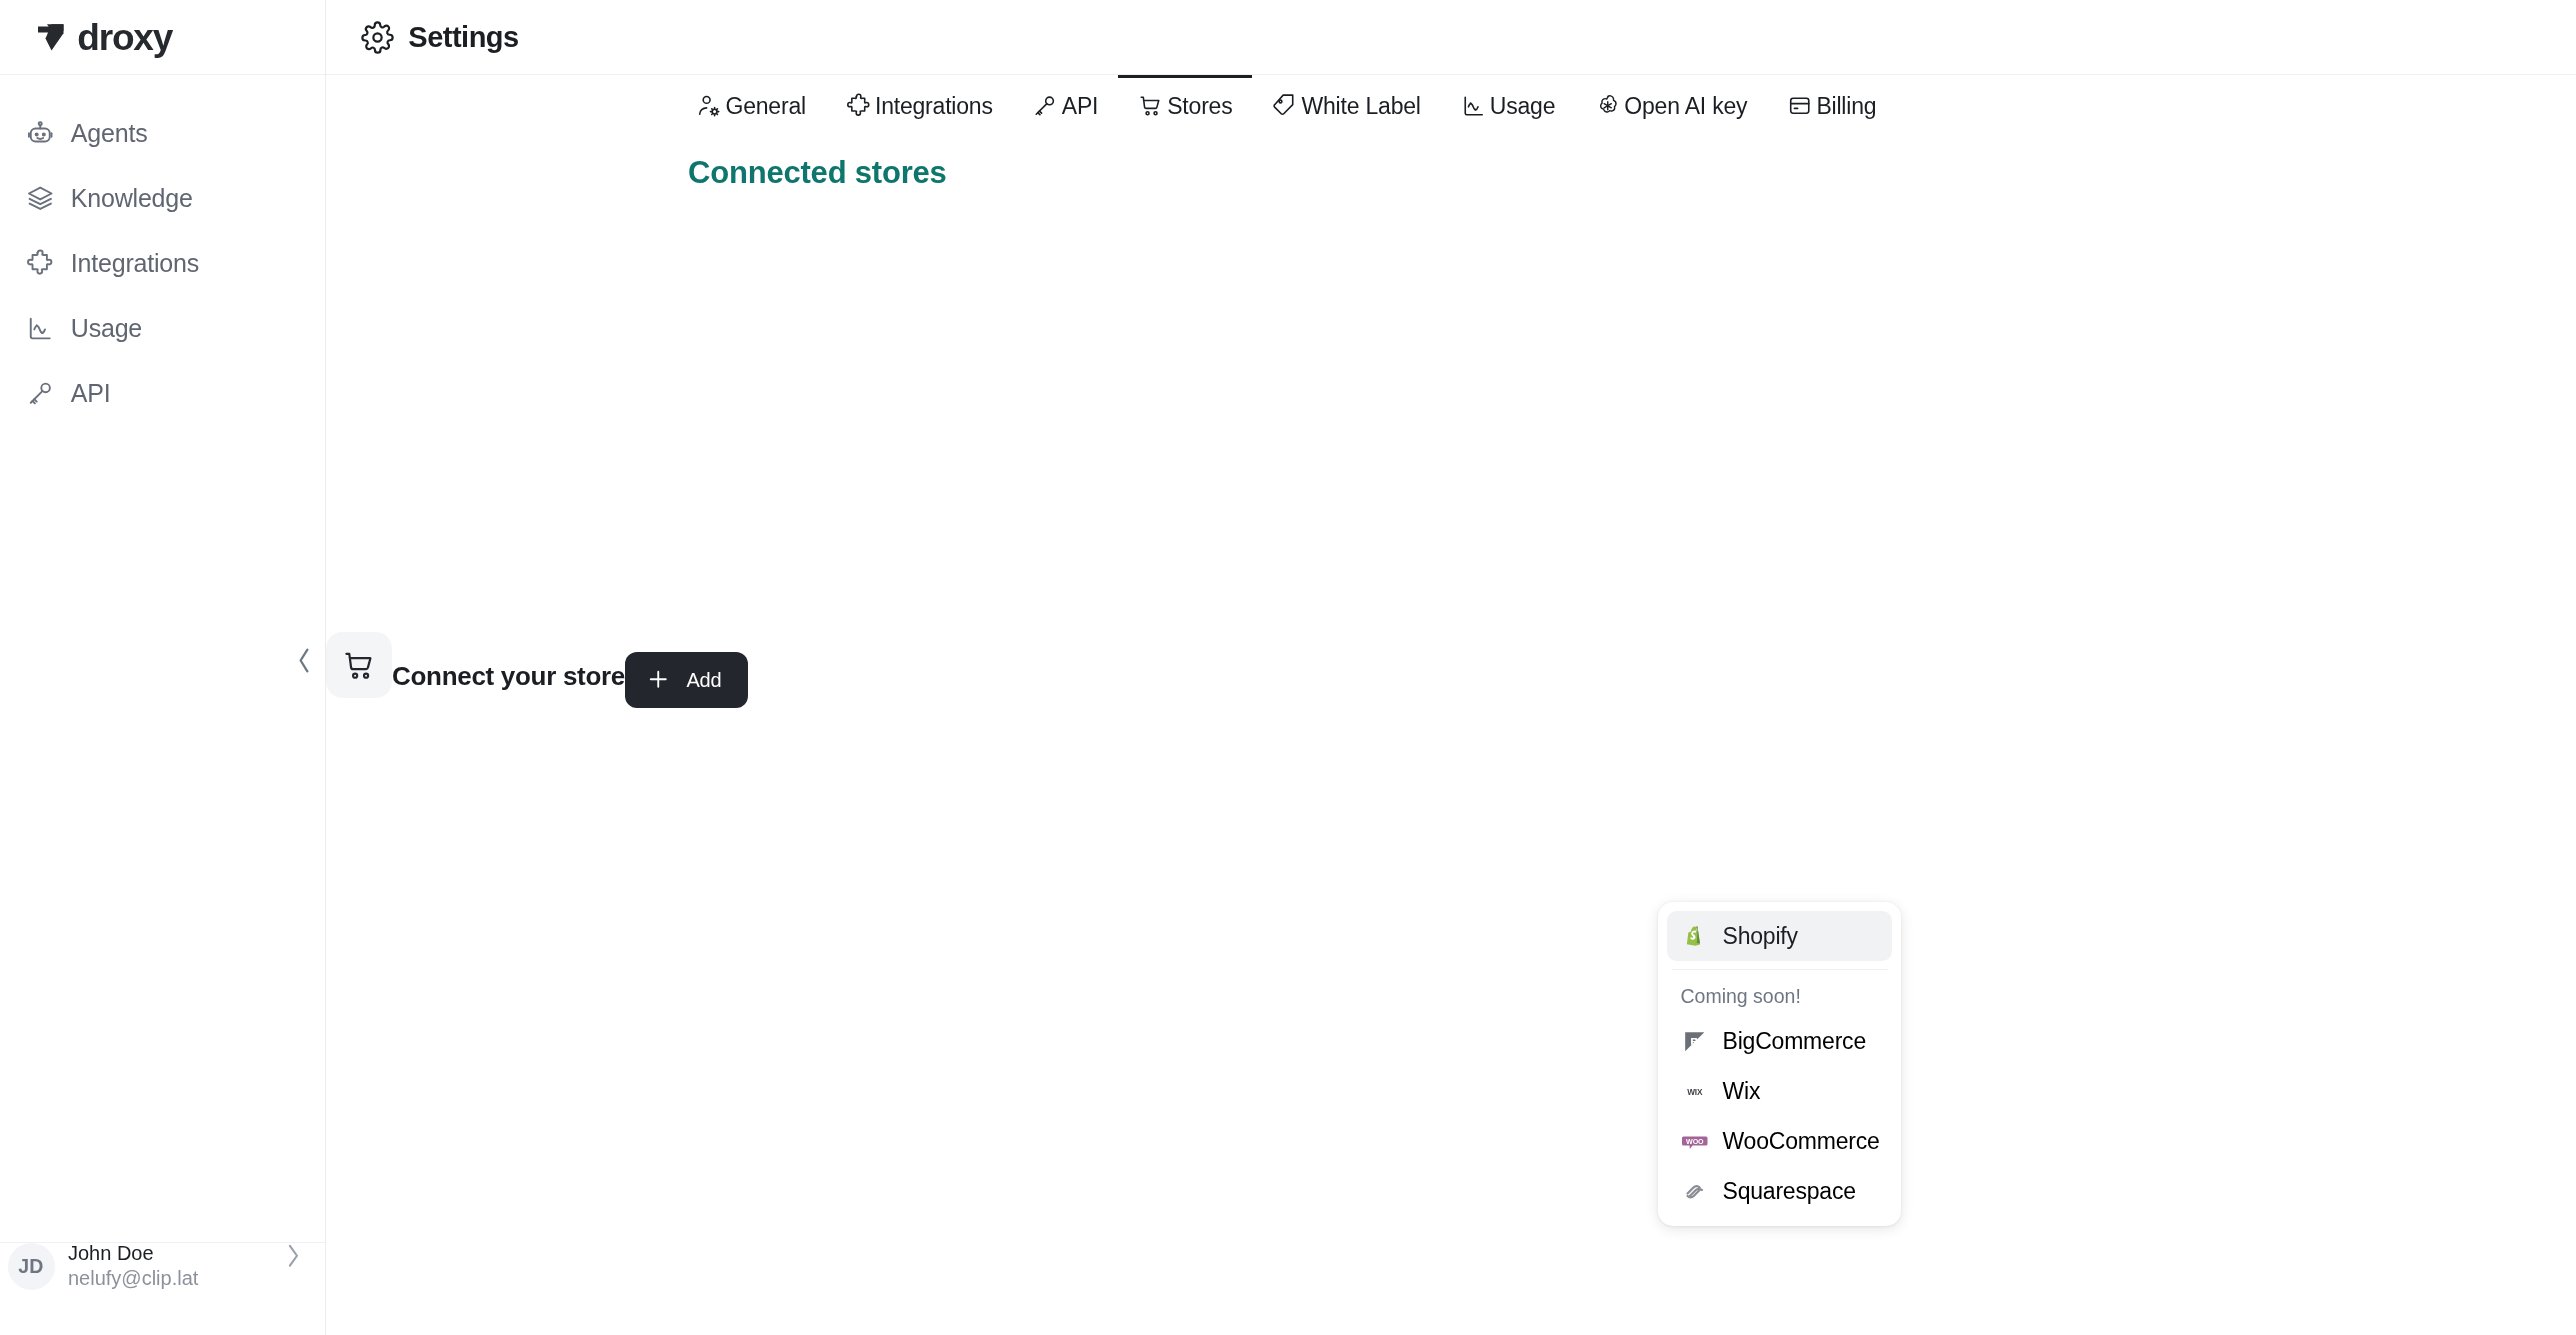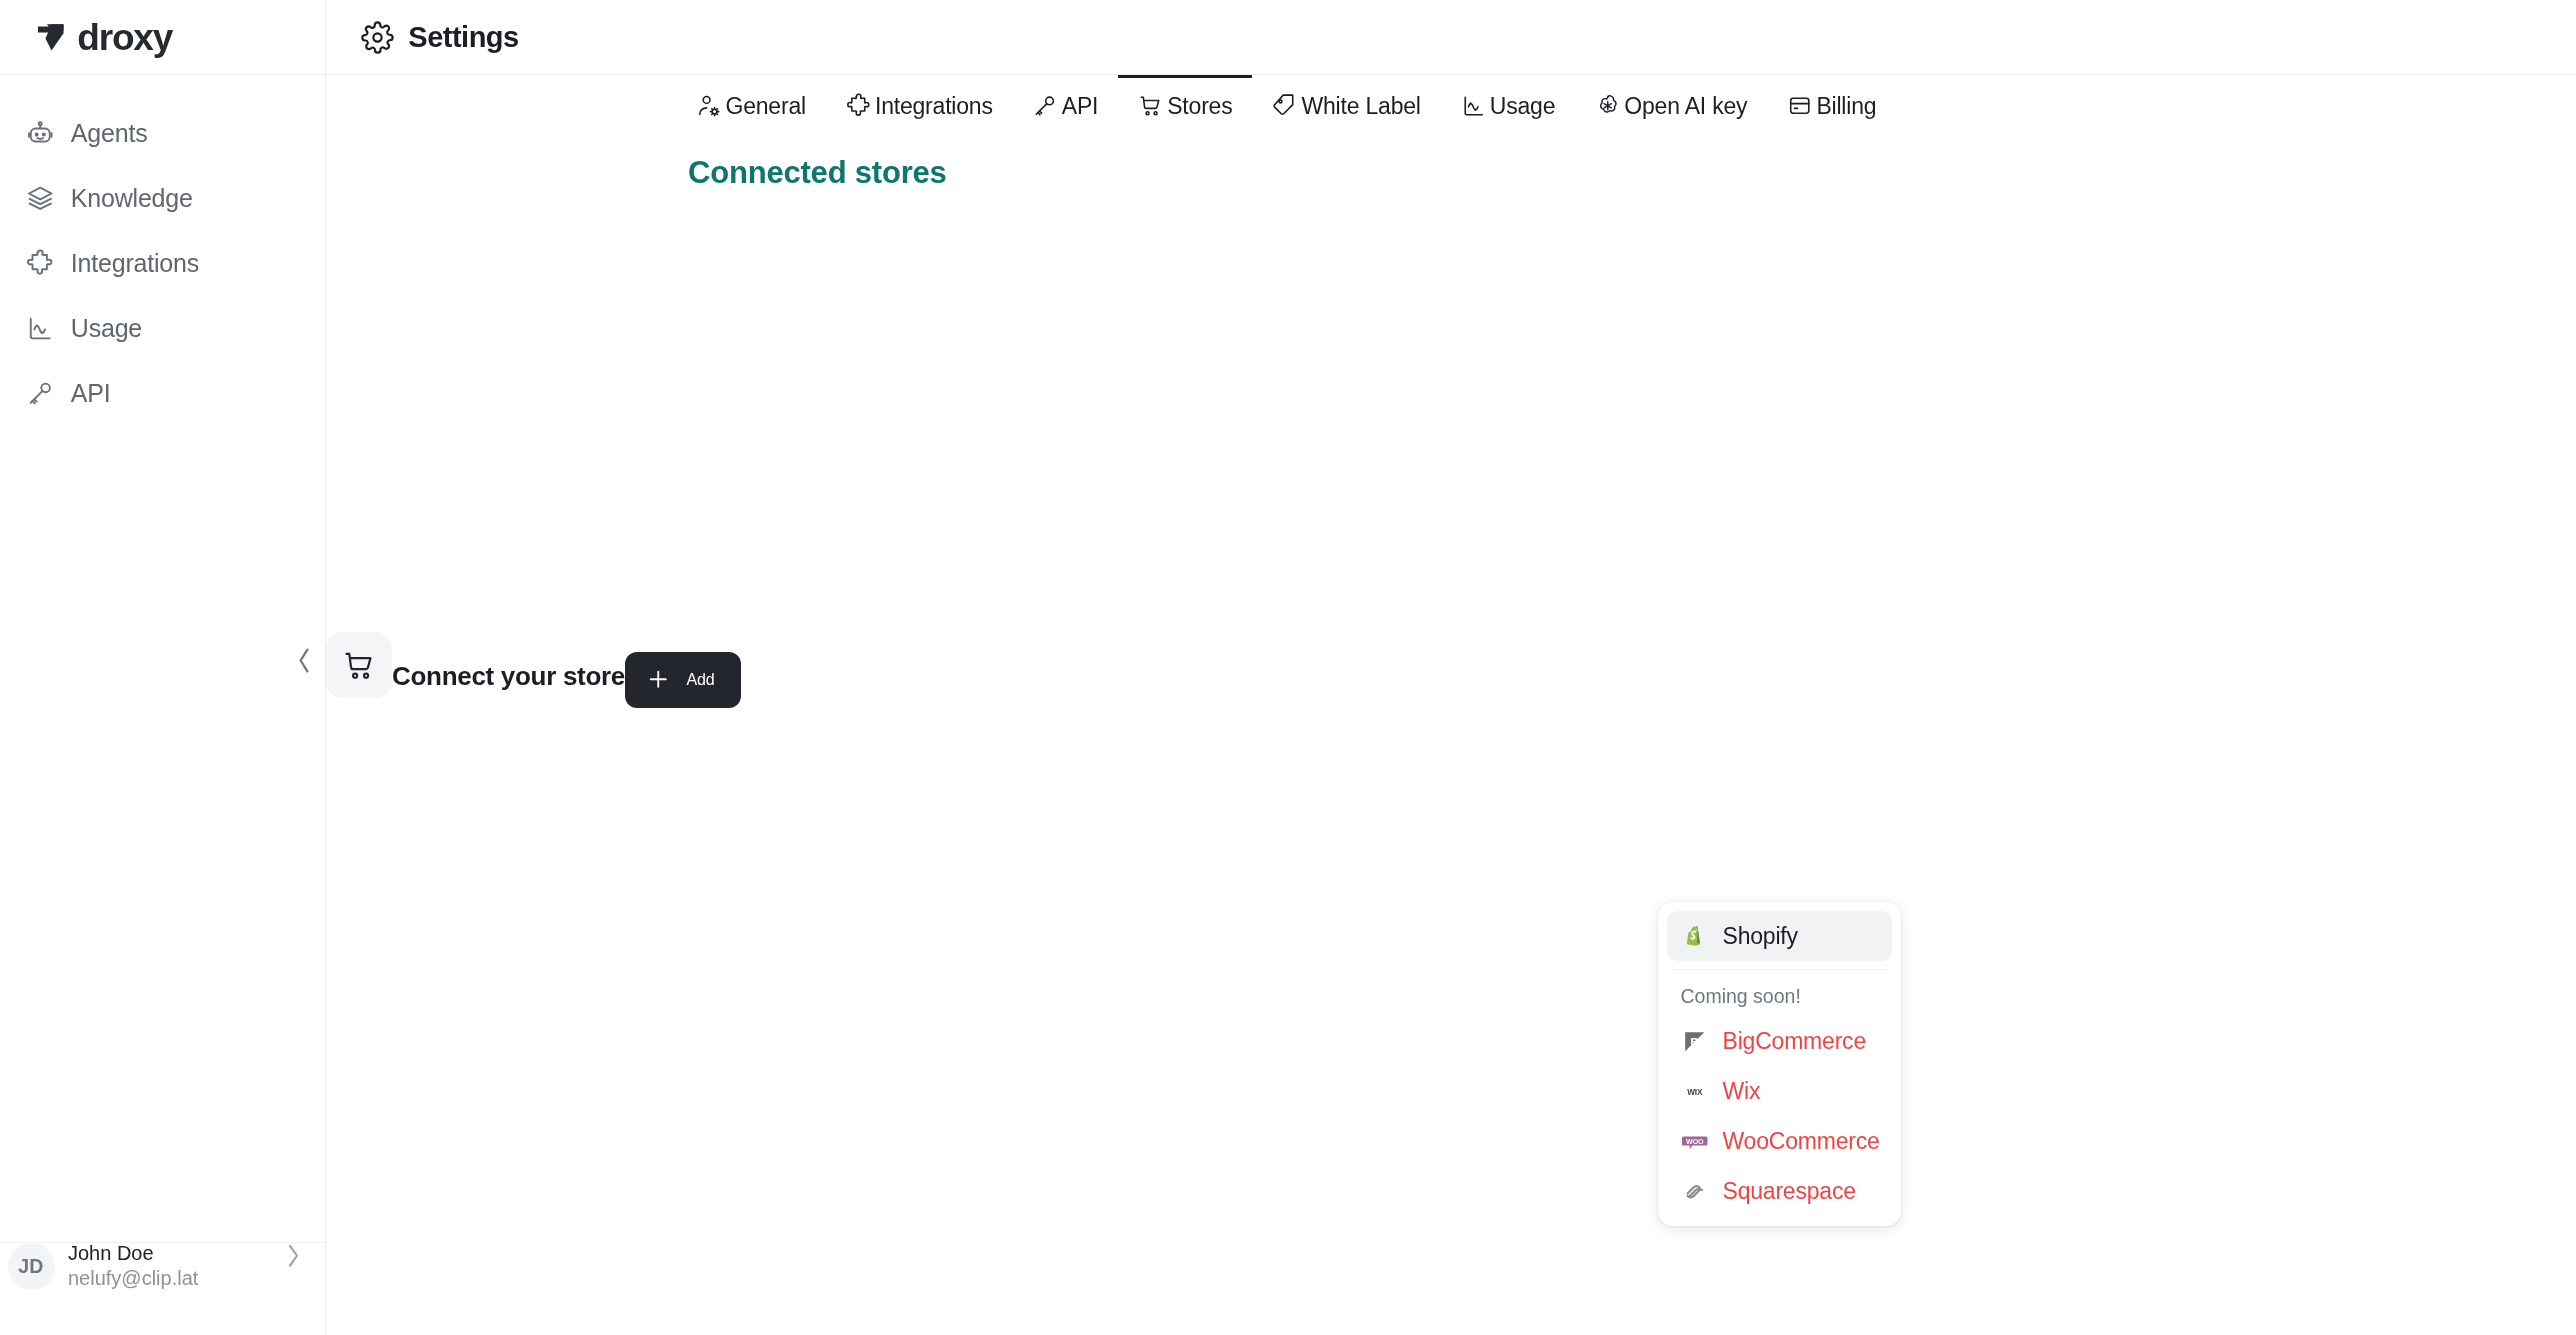--- a/index.html
+++ b/index.html
@@ -237,21 +237,21 @@
     color: #ffffff;
     border: none;
     border-radius: 12px;
     display: flex;
     align-items: center;
     gap: 16.5px;
     cursor: pointer;
     font-family: "Liberation Sans", sans-serif;
   }
   .add-plus { width: 22.5px; height: 22.5px; display:block; }
-  .add-label { font-size: 16px; line-height: 1; letter-spacing: -0.2px; text-align: right; }
+  .add-label { font-size: 20px; line-height: 1; letter-spacing: -0.2px; text-align: right; }
 
   
   .dropdown {
     position: absolute;
     left: 1332px;
     top: 902px;
     width: 243px;
     background: #ffffff;
     border-radius: 15px;
     box-shadow: 0 3px 13.5px rgba(16,22,36,0.10), 0 0.8px 3px rgba(16,22,36,0.07);
@@ -266,21 +266,21 @@
     height: 50px;
     padding: 0 13.5px;
     border-radius: 9.8px;
     cursor: pointer;
   }
   .dd-item.selected { background: #f1f2f4; }
   .dd-item.disabled { cursor: default; }
   .dd-icon { width: 28.5px; height: 28.5px; flex: 0 0 28.5px; display:flex; align-items:center; justify-content:center; }
   .dd-icon svg { width: 25.5px; height: 25.5px; display:block; }
   .dd-label { font-size: 23px; line-height: 1; letter-spacing: -0.2px; color: #1b1e23; }
-  .dd-item.disabled .dd-label { color: #ef4444; }
+  .dd-item.disabled .dd-label { color: #000000; }
 
   .dd-divider {
     height: 1.5px;
     background: #eceef1;
     margin: 7.5px 4.5px 3px 4.5px;
   }
 
   .dd-group-label {
     font-size: 19.5px;
     color: #6e7682;

